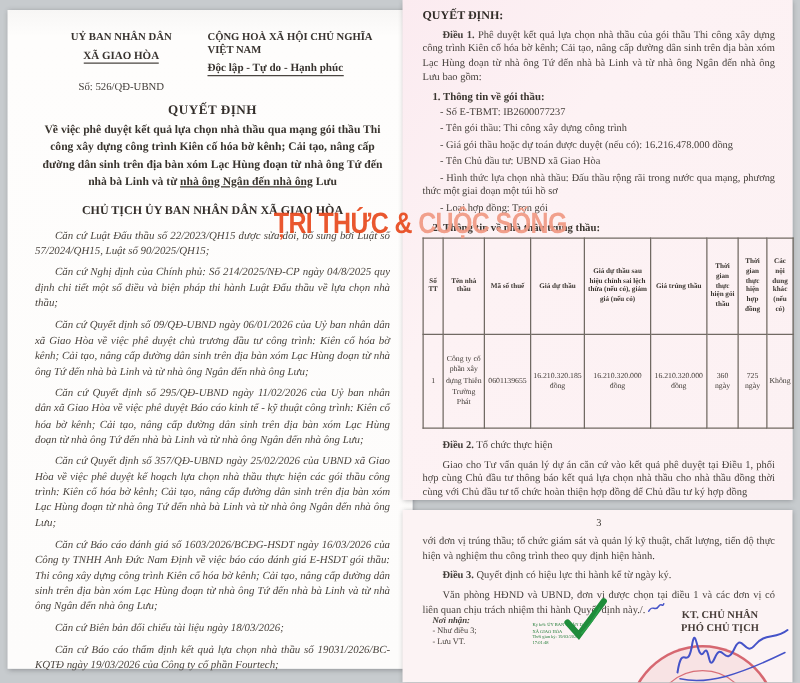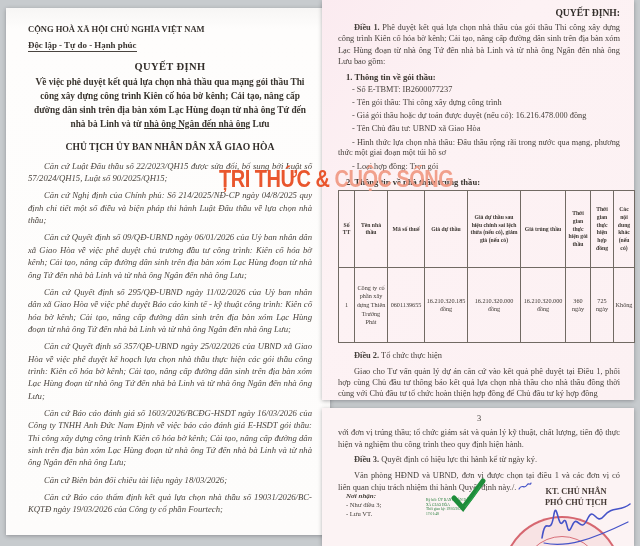--- a/index.html
+++ b/index.html
@@ -35,21 +35,21 @@
   .motto2{font-weight:bold;font-size:8.9px;color:#38332f;display:inline-block;border-bottom:1px solid #4a4540;padding-bottom:1px;margin-top:1px;}
   .docnum{font-size:8.6px;margin-top:12px;text-align:center;}
   .dateline{font-style:italic;font-size:8.7px;margin-top:11px;}
   .doc-title{text-align:center;font-weight:bold;font-size:10.5px;letter-spacing:.4px;margin-top:9px;color:#332e2a;}
   .subject{text-align:center;font-weight:bold;font-size:9.3px;line-height:1.5;margin-top:4px;color:#3a352f;}
   .subject .ul{text-decoration:underline;}
   .authority{text-align:center;font-weight:bold;font-size:9.6px;margin-top:9px;color:#332e2a;}
   .recital{font-style:italic;font-size:8.7px;line-height:1.42;text-align:justify;text-indent:16px;margin:0 0 5px 0;color:#4a443e;}
   .recitals{margin-top:8px;}
   
-  .p2-title{text-align:right;font-weight:bold;font-size:9.6px;color:#332e2a;margin-top:2px;}
+  .p2-title{text-align:left;font-weight:bold;font-size:9.6px;color:#332e2a;margin-top:2px;}
   .p2-para{font-size:8.4px;line-height:1.34;text-align:justify;text-indent:16px;margin:4px 0 0 0;color:#443f3a;}
   .p2-heading{font-weight:bold;font-size:8.6px;margin:5px 0 2px 0;text-indent:8px;color:#3a352f;}
   .bullet{font-size:8.3px;line-height:1.3;margin:2.5px 0;text-indent:14px;text-align:justify;color:#443f3a;}
   .bold{font-weight:bold;}
   table.award{border-collapse:collapse;width:296px;margin:3px 0 0 0;table-layout:fixed;}
   table.award th,table.award td{border:1px solid #716a63;text-align:center;vertical-align:middle;padding:1px 1px;overflow:hidden;}
   table.award th{font-weight:bold;font-size:5.7px;line-height:1.35;height:74px;color:#3c3732;}
   table.award td{font-size:6.2px;line-height:1.4;height:72px;color:#3f3a35;}
   .art2{margin-top:7px;}
   
@@ -75,20 +75,25 @@
     letter-spacing:-0.5px;transform:scaleY(1.18);transform-origin:top left;opacity:.92;
   }
   .wm-bold{color:#e8491d;}
   .wm-light{color:#f19a84;}
 </style>
 </head>
 <body>
 
 <div class="page page-left">
   <div class="hdr">
+    <div class="hdr-left">
+      <div class="issuer1">UỶ BAN NHÂN DÂN</div>
+      <div><span class="issuer2">XÃ GIAO HÒA</span></div>
+      <div class="docnum">Số: 526/QĐ-UBND</div>
+    </div>
     <div class="hdr-right">
       <div class="motto1">CỘNG HOÀ XÃ HỘI CHỦ NGHĨA VIỆT NAM</div>
       <div><span class="motto2">Độc lập - Tự do - Hạnh phúc</span></div>
     </div>
   </div>
 
   <div class="doc-title">QUYẾT ĐỊNH</div>
   <div class="subject">
     <span>Về việc phê duyệt kết quả lựa chọn nhà thầu qua mạng gói thầu Thi công xây dựng công trình Kiên cố hóa bờ kênh; Cải tạo, nâng cấp đường dân sinh trên địa bàn xóm Lạc Hùng đoạn từ nhà ông Tứ đến nhà bà Linh và từ </span><span class="ul">nhà ông Ngân đến nhà ông</span><span> Lưu</span>
   </div>

